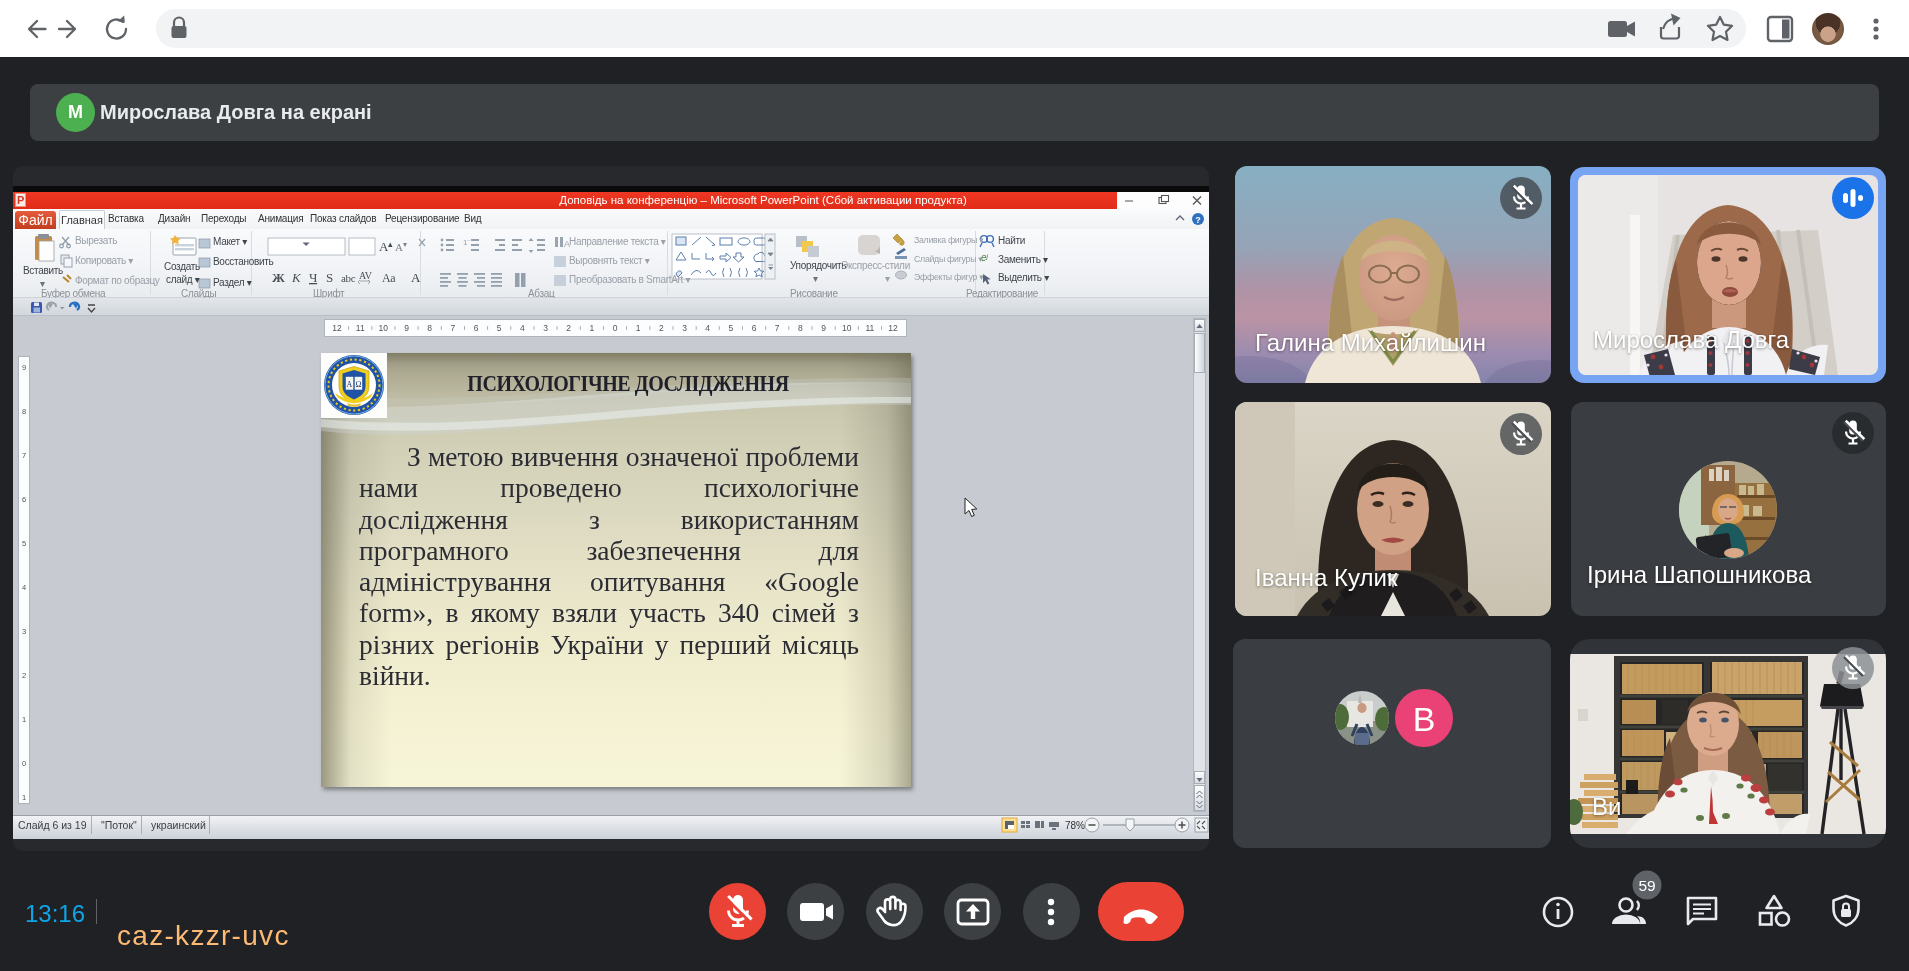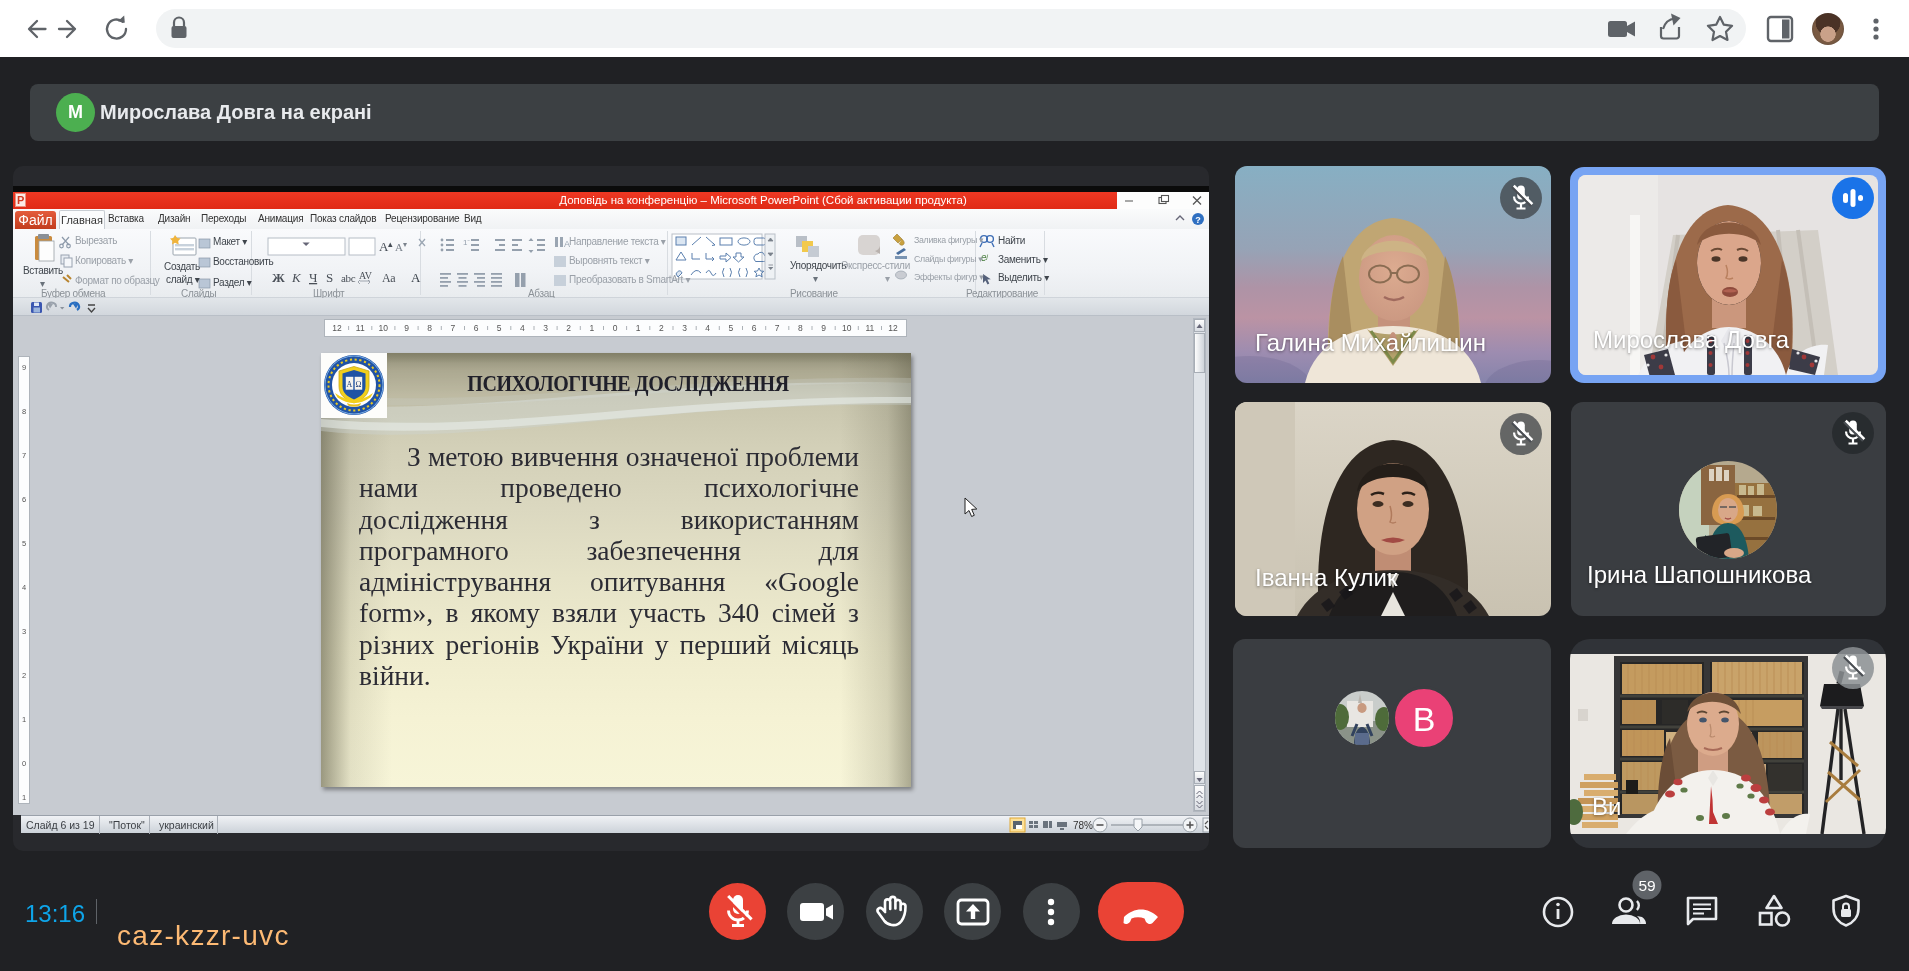--- a/index.html
+++ b/index.html
@@ -422,21 +422,21 @@
         <path d="M5.5 463 l3 -4 h-6 z" fill="#667"></path>
         <path d="M2.5 475 l3 -3 3 3 m-6 4 l3 -3 3 3" stroke="#667" fill="none"></path>
         <path d="M2.5 486 l3 3 3 -3 m-6 -4 l3 3 3 -3" stroke="#667" fill="none"></path>
       </svg>
 
       <svg class="abs" style="left:950px;top:181px" width="16" height="22" viewBox="0 0 16 22">
         <path d="M2 1 L2 17 L6 13.5 L8.6 19.5 L11.3 18.3 L8.7 12.4 L13.8 12 Z" fill="#fff" stroke="#222" stroke-width="1"></path>
       </svg>
     </div>
 
-    <div class="abs" style="left:8px;top:649px;width:1196px;height:18px;background:linear-gradient(180deg,#f0f2f5,#ccd2d9);border-top:1px solid #9aa1aa;font-size:10.5px;color:#3b3f44">
+    <div class="abs" style="left:0;top:649px;width:1196px;height:24px;background:linear-gradient(180deg,#f0f2f5,#ccd2d9);border-top:1px solid #9aa1aa;font-size:10.5px;color:#3b3f44">
       <span class="abs" style="left:5px;top:3px">Слайд 6 из 19</span>
       <span class="abs" style="left:78px;top:0;height:18px;border-left:1px solid #aab0b8"></span>
       <span class="abs" style="left:88px;top:3px">"Поток"</span>
       <span class="abs" style="left:128px;top:0;height:18px;border-left:1px solid #aab0b8"></span>
       <span class="abs" style="left:138px;top:3px">украинский</span>
       <span class="abs" style="left:196px;top:0;height:18px;border-left:1px solid #aab0b8"></span>
       <svg class="abs" style="left:0;top:0" width="1196" height="18" viewBox="0 0 1196 18">
         <rect x="989" y="2" width="15" height="14" fill="#fce098" stroke="#e0a835"></rect>
         <rect x="992" y="5" width="9" height="8" fill="#5a646e"></rect>
         <rect x="995" y="9" width="6" height="4" fill="#fff"></rect>

